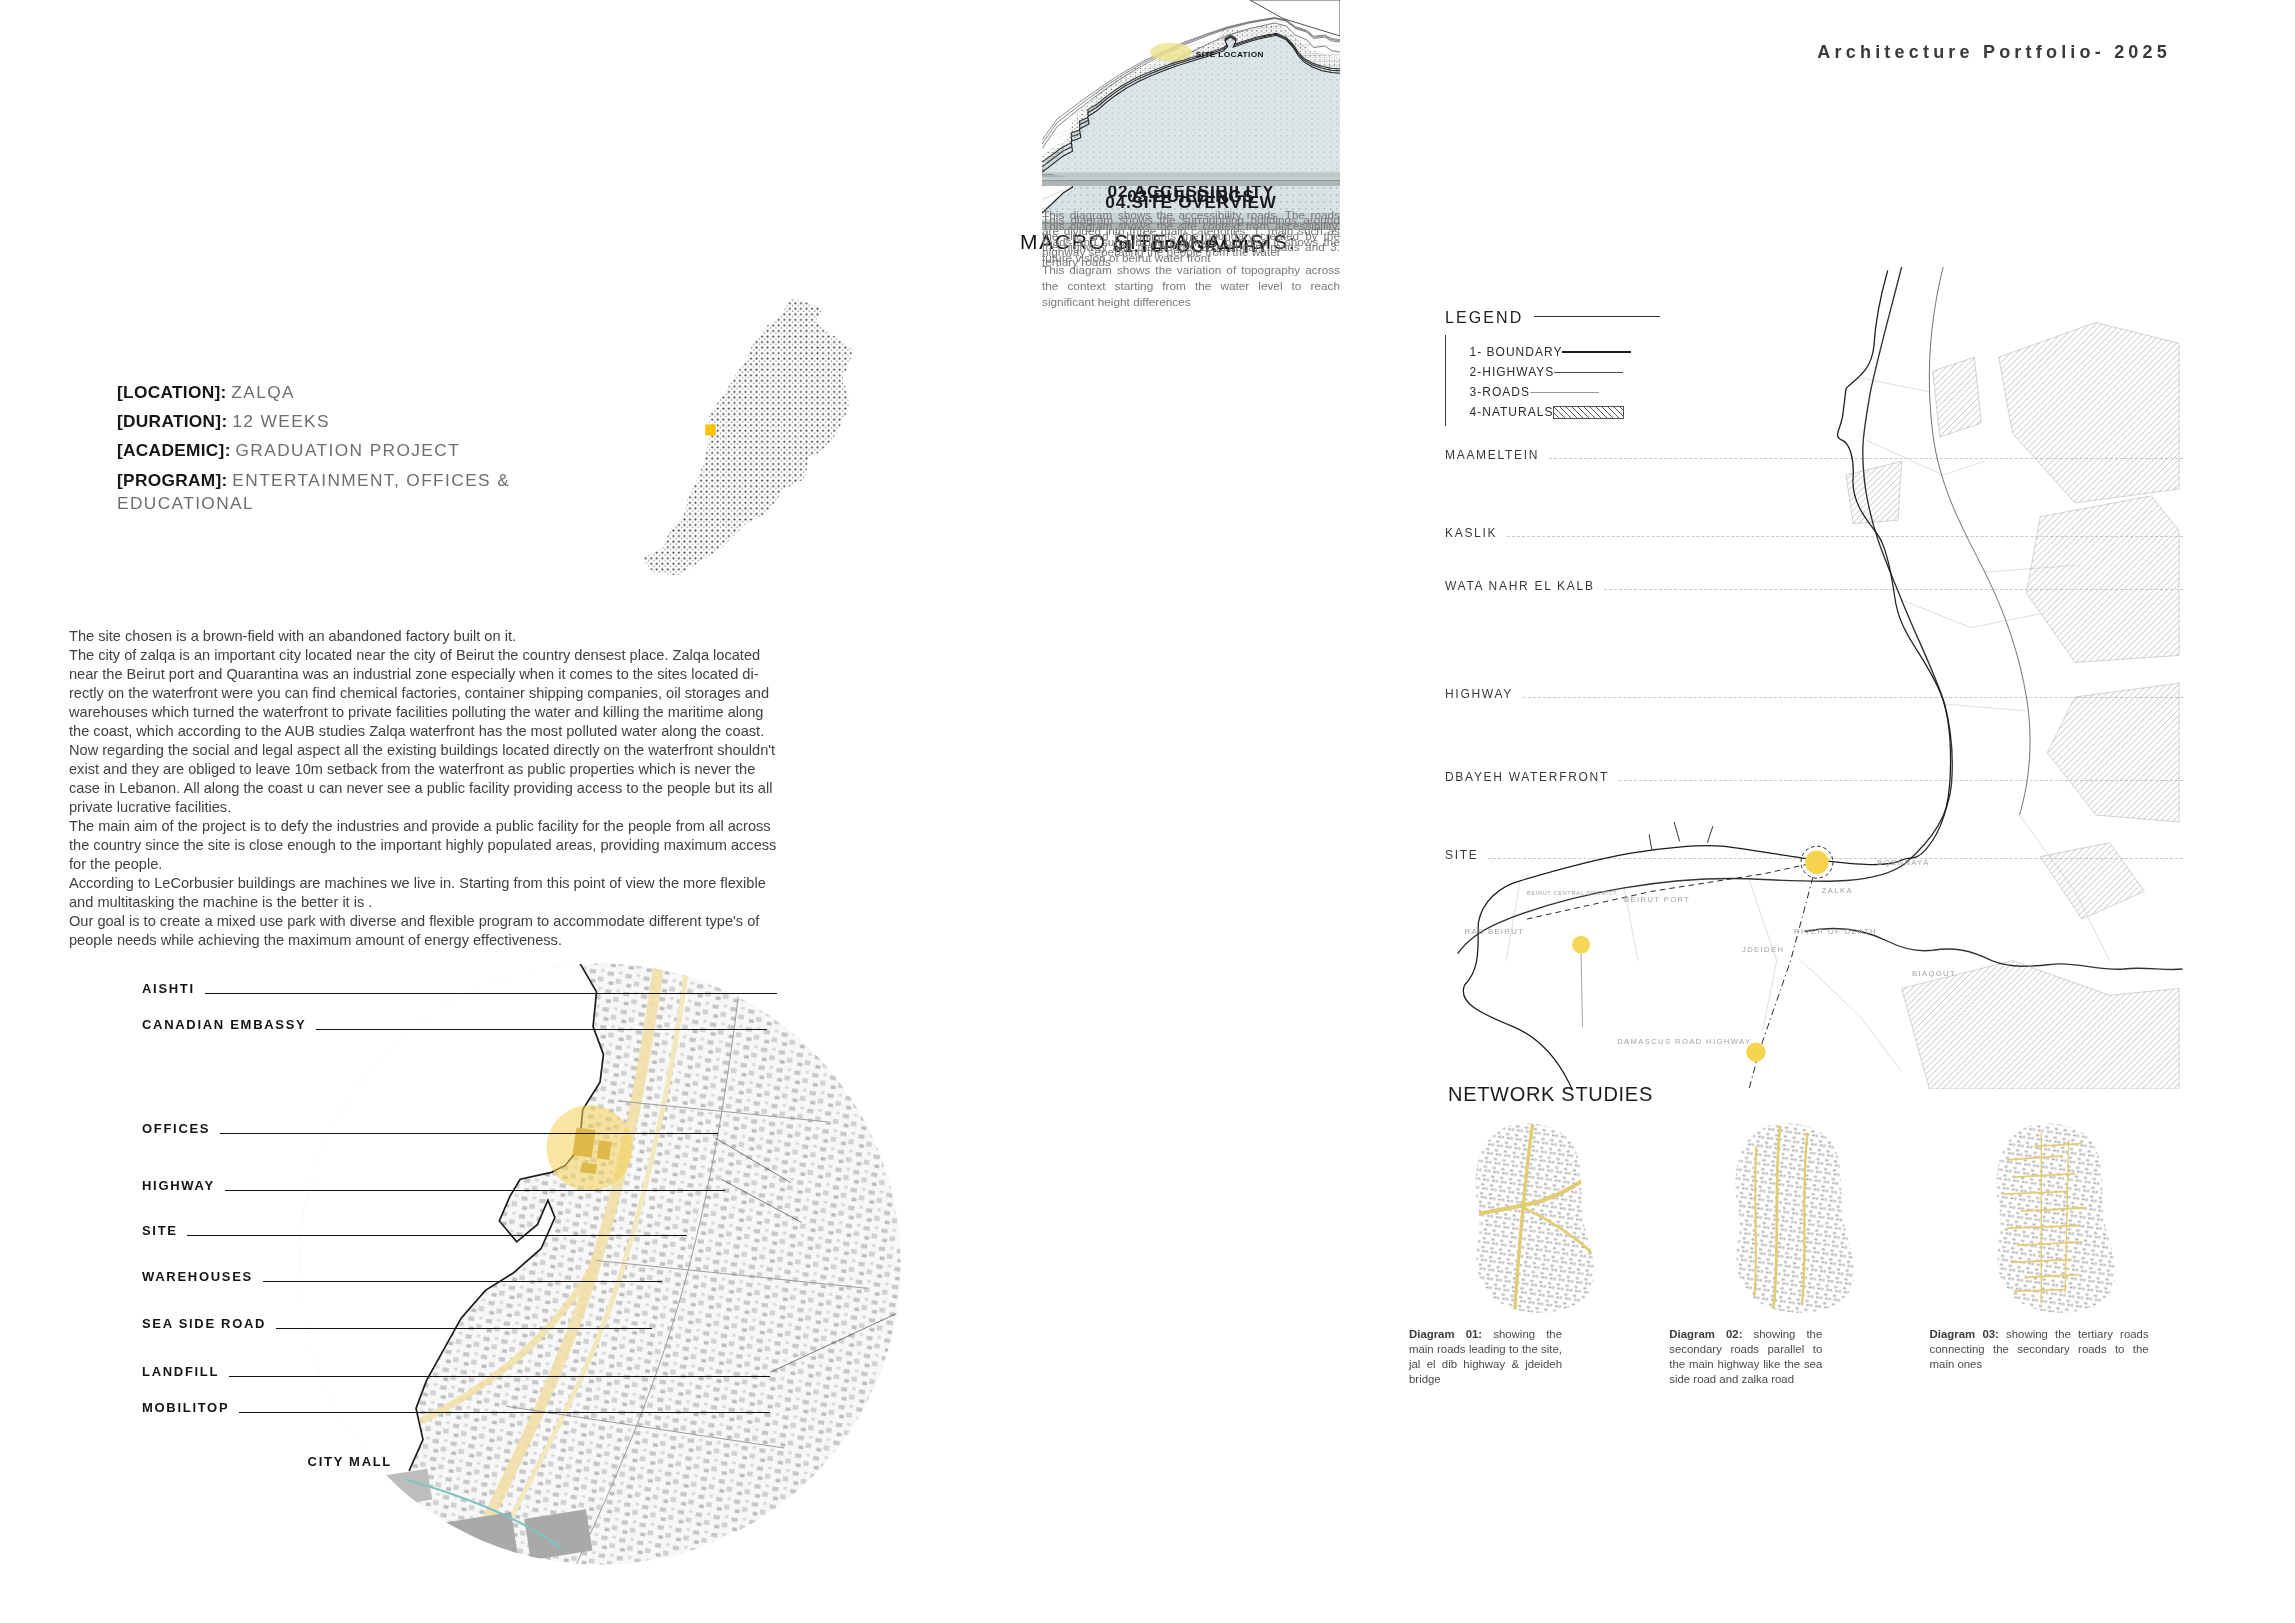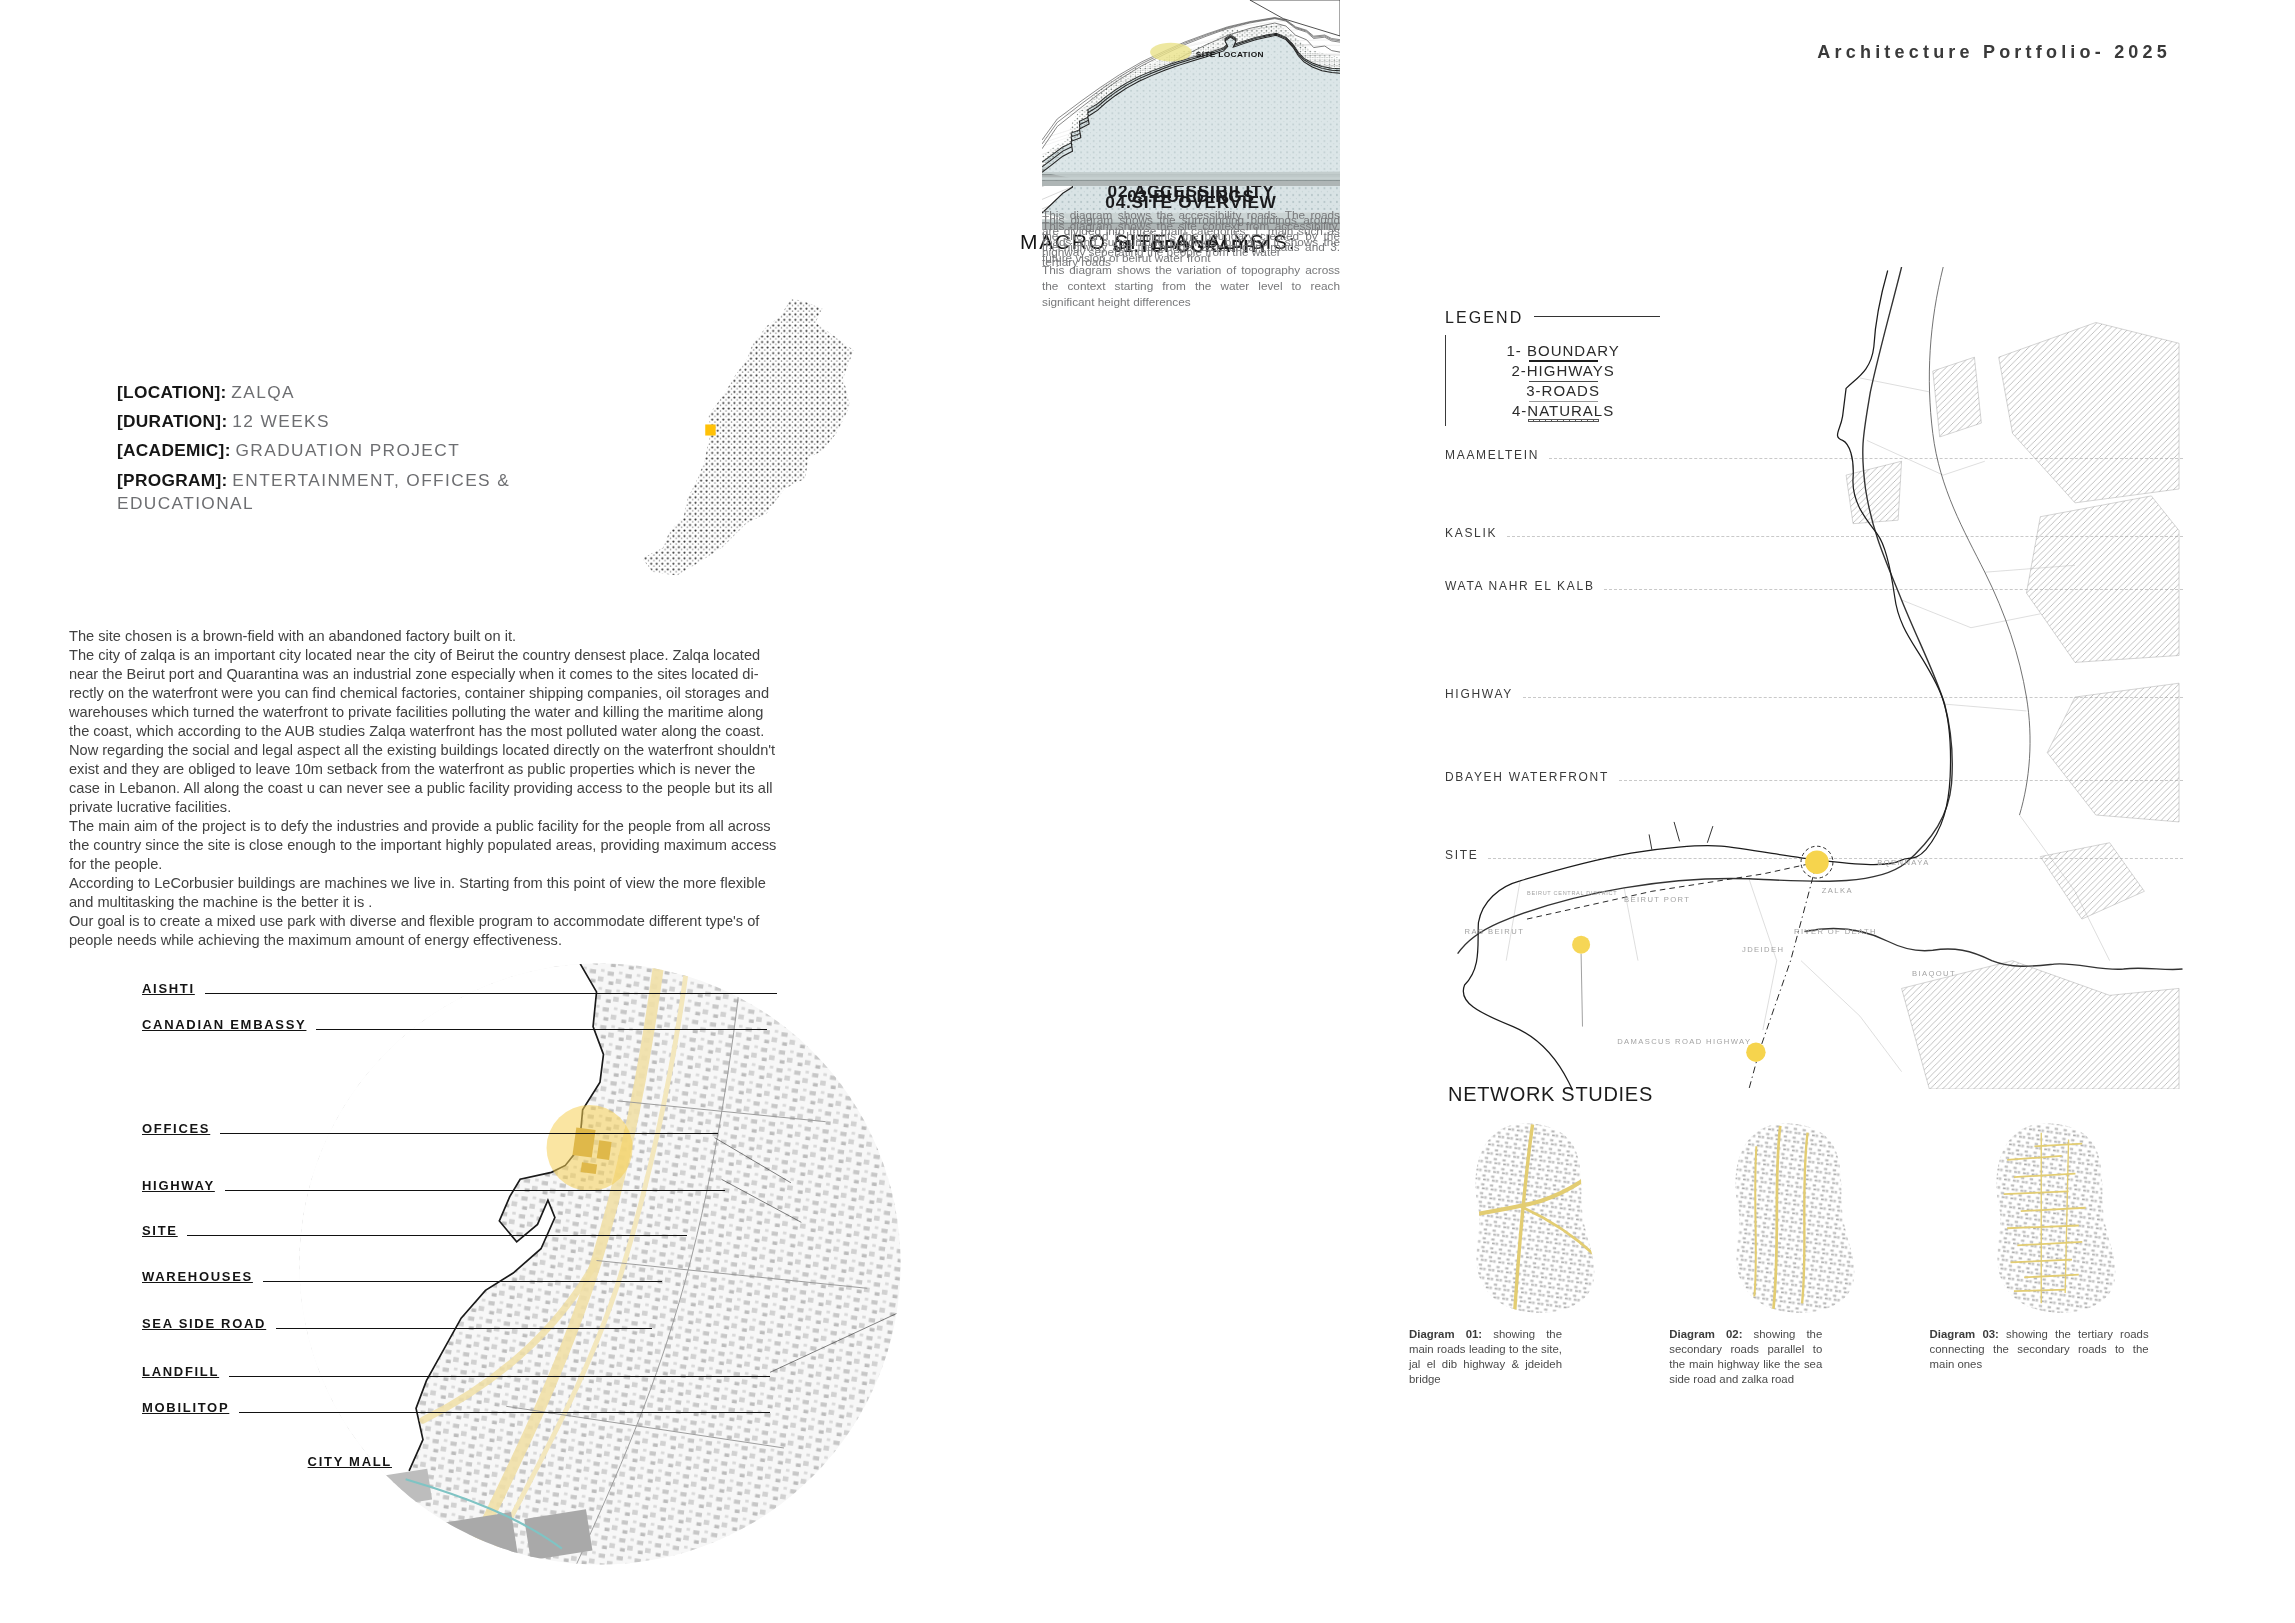--- a/index.html
+++ b/index.html
@@ -26,21 +26,21 @@
   .md:nth-of-type(3){top:855px;} .md:nth-of-type(4){top:1128px;}
   .md svg{display:block;width:298px;}
   .md-title{text-align:center;font-size:17.3px;font-weight:700;letter-spacing:0.7px;color:#1b1b1d;margin-top:6.2px;}
   .md-desc{margin-top:6.2px;font-size:11.8px;line-height:1.32;color:#77787a;text-align:justify;}
 
   
   .legend{position:absolute;left:1445px;top:309px;width:215px;}
   .lg-title{display:flex;align-items:center;font-size:16px;letter-spacing:2.1px;color:#222;}
   .lg-title .rule{flex:1;border-bottom:1.4px solid #333;margin-left:11px;margin-bottom:2.8px;}
   .lg-items{border-left:1.4px solid #3a3a3a;margin-top:8.3px;padding:7px 0 4.2px 23.6px;}
-  .lg-row{display:flex;justify-content:space-between;align-items:center;height:20px;font-size:15px;letter-spacing:1px;color:#2b2b2b;width:187px;flex-direction:column;}
+  .lg-row{display:flex;align-items:center;height:20px;font-size:12px;letter-spacing:1px;color:#2b2b2b;width:187px;}
   .sym{width:69px;display:inline-block;}
   .sym.line-thick{border-top:2.1px solid #1d1d1d;}
   .sym.line-medium{border-top:1.4px solid #4a4a4a;}
   .sym.line-thin{border-top:0.7px solid #9a9a9a;}
   .sym.hatch{height:11px;border:0.7px solid #555;background:repeating-linear-gradient(45deg,transparent 0 3.5px,#555 3.5px 4.2px);}
 
   
   .rgrow{position:absolute;left:1445px;width:738px;display:flex;align-items:flex-end;z-index:1;}
   .rgrow .txt{font-size:12px;letter-spacing:1.7px;color:#3a3a3a;}
   .rgrow .dash{flex:1;border-bottom:0.7px dashed #c9c9c9;margin:0 0 3.5px 9.7px;}
@@ -49,21 +49,21 @@
   .rgrow:nth-of-type(5){top:770px;} .rgrow:nth-of-type(6){top:848px;}
 
   
   .macro-map{position:absolute;left:1416px;top:267px;z-index:2;}
   .map-lbl{fill:#a3a3a3;font-size:13px;letter-spacing:2px;font-family:"Liberation Sans","DejaVu Sans",sans-serif;}
   .map-lbl.tiny{font-size:8px;letter-spacing:1px;}
   .map-lbl.mid{font-size:11px;}
 
   
   .smrow{position:absolute;display:flex;align-items:flex-end;z-index:3;}
-  .smrow .txt{font-size:13px;font-weight:600;letter-spacing:1.7px;color:#141414;white-space:nowrap;text-decoration:underline;}
+  .smrow .txt{font-size:13px;font-weight:600;letter-spacing:1.7px;color:#141414;white-space:nowrap;}
   .smrow .line{flex:1;border-bottom:1.4px solid #111;margin:0 0 2.1px 9.7px;}
   .smrow{left:142px;}
   .smrow:nth-of-type(1){top:981px;width:635px;}
   .smrow:nth-of-type(2){top:1017px;width:625px;}
   .smrow:nth-of-type(3){top:1121px;width:576px;}
   .smrow:nth-of-type(4){top:1178px;width:583px;}
   .smrow:nth-of-type(5){top:1223px;width:545px;}
   .smrow:nth-of-type(6){top:1269px;width:520px;}
   .smrow:nth-of-type(7){top:1316px;width:510px;}
   .smrow:nth-of-type(8){top:1364px;width:628px;}

